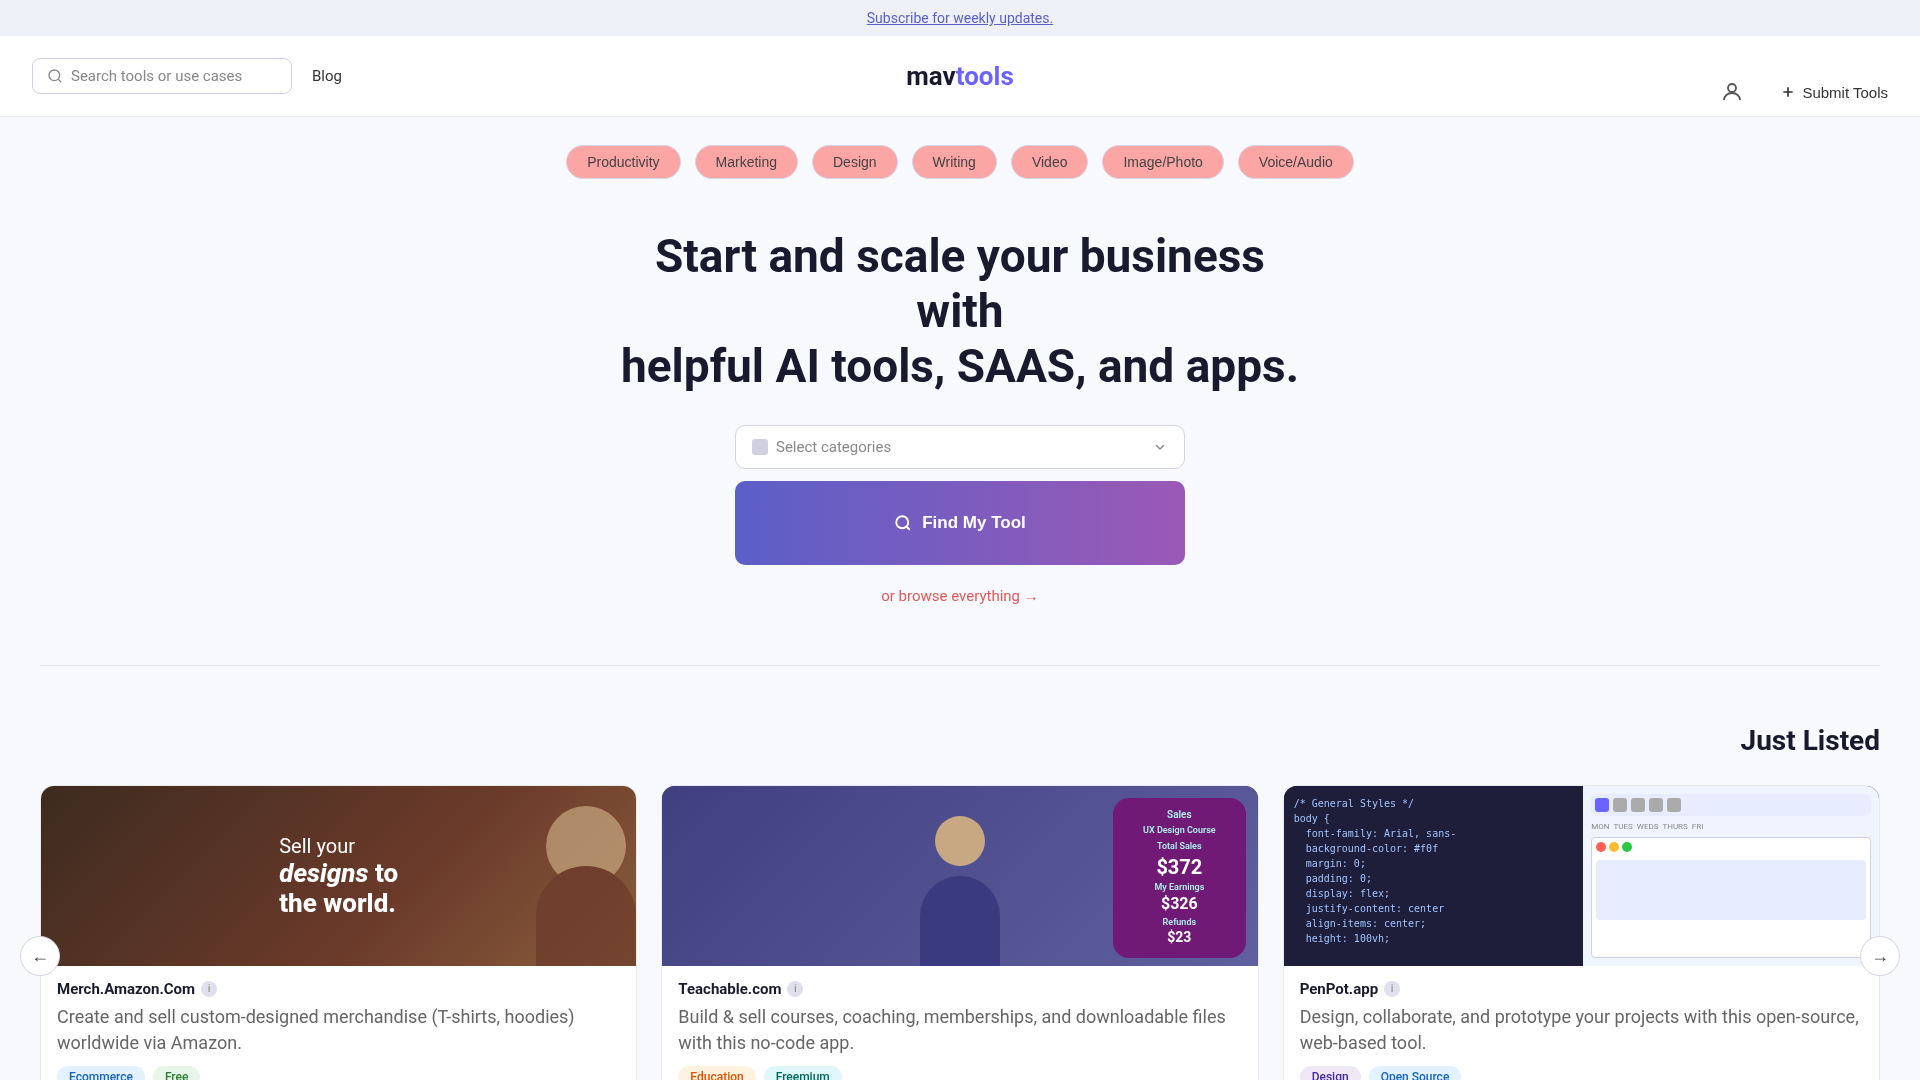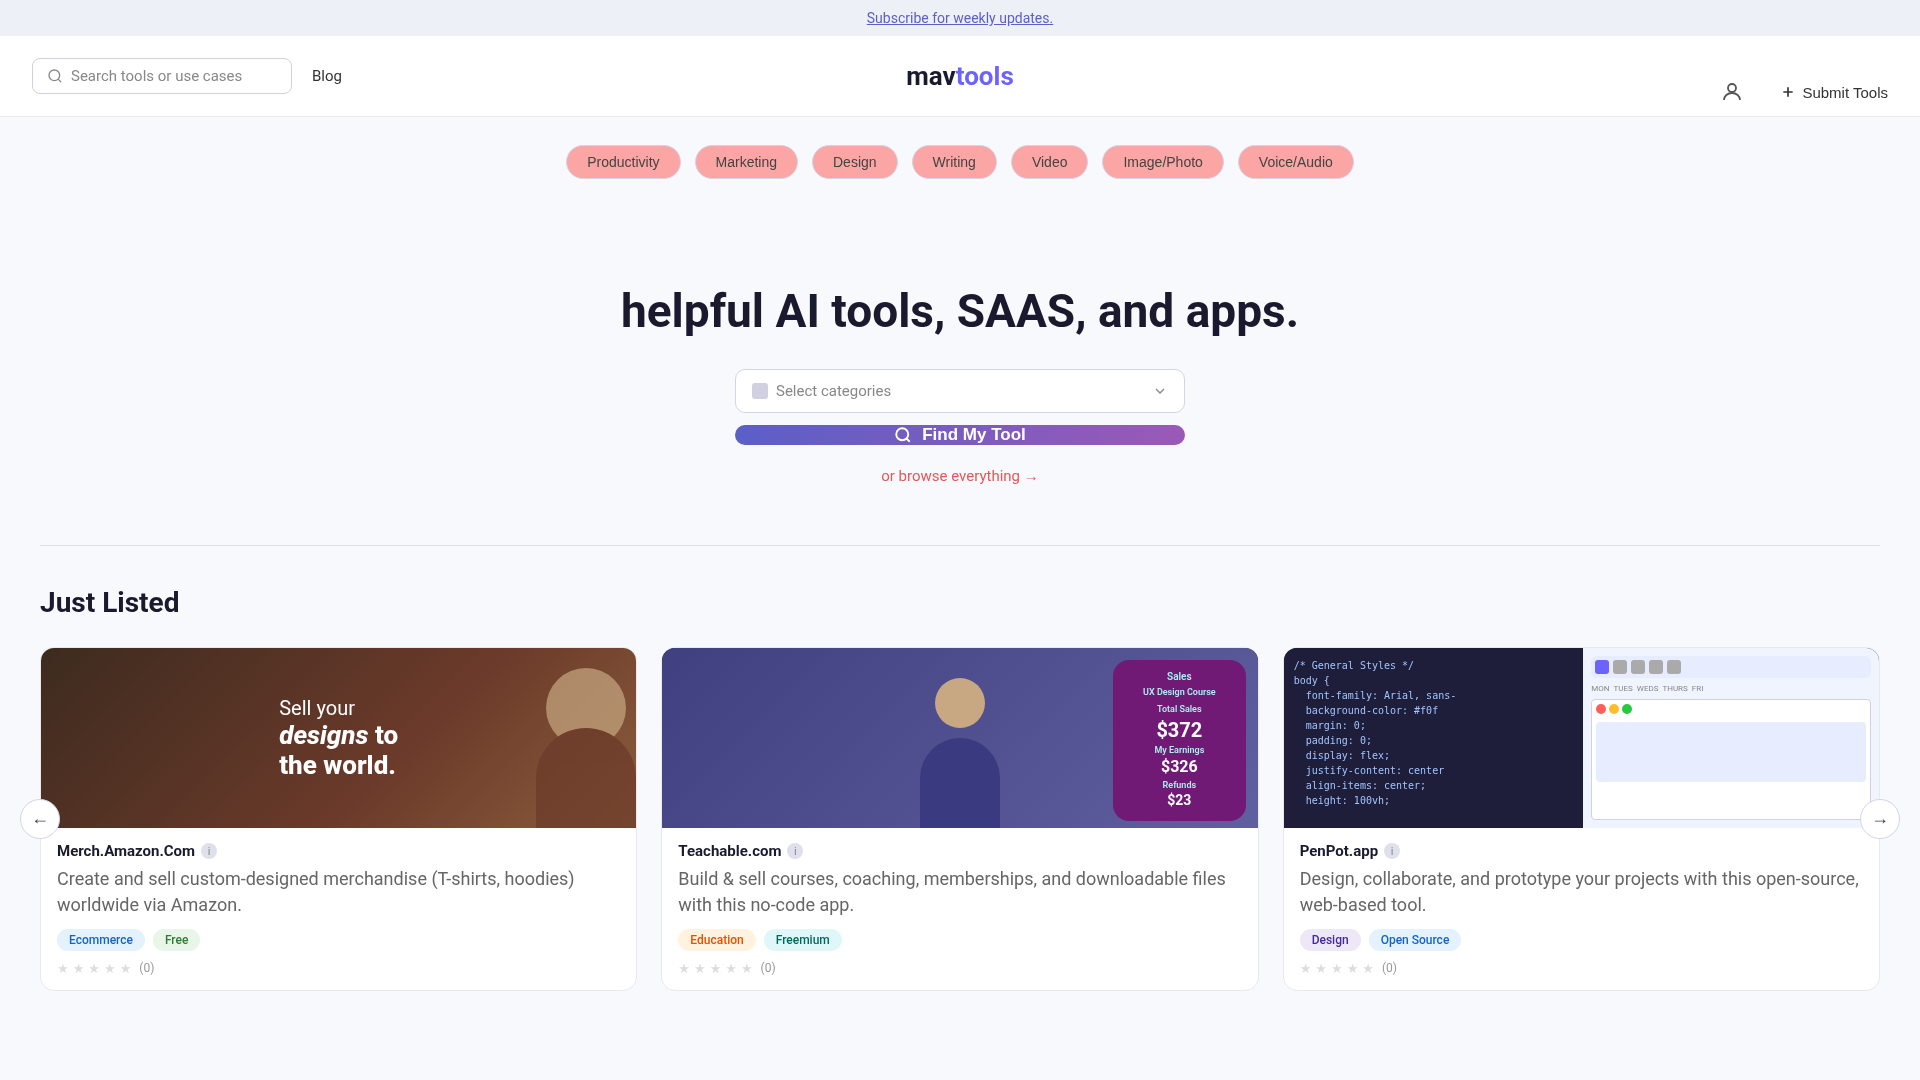--- a/index.html
+++ b/index.html
@@ -77,38 +77,38 @@
     .select-categories {
       width: 100%; border: 1.5px solid #d4d4e8; border-radius: 10px;
       padding: 12px 16px; font-size: 15px; color: #888;
       background: #fff; display: flex; align-items: center;
       justify-content: space-between; cursor: pointer; margin-bottom: 12px;
     }
     .select-categories-inner { display: flex; align-items: center; gap: 8px; }
     .select-icon { width: 16px; height: 16px; background: #d0d0e0; border-radius: 3px; }
 
     .find-btn {
-      width: 100%; padding: 0; border-radius: 10px;
+      width: 100%; padding: 32px; border-radius: 10px;
       background: linear-gradient(90deg, #5b5fc7 0%, #9b59b6 100%);
       color: #fff; font-size: 17px; font-weight: 600;
       border: none; cursor: pointer; display: flex;
       align-items: center; justify-content: center; gap: 10px;
     }
 
     .browse-link {
       display: block; text-align: center; margin-top: 22px;
       font-size: 15px; color: #e05a5a; text-decoration: none; cursor: pointer;
     }
 
     
     .divider { border: none; border-top: 1px solid #e0e0ec; margin: 40px 40px 0; }
 
     
     .just-listed { padding: 40px 40px 60px; }
-    .just-listed h2 { text-align: left; font-size: 28px; font-weight: 700; margin-bottom: 28px; }
+    .just-listed h2 { text-align: right; font-size: 28px; font-weight: 700; margin-bottom: 28px; margin-top: 18px; }
 
     .cards-row {
       display: flex; gap: 24px; align-items: stretch;
       position: relative;
     }
     .carousel-btn {
       position: absolute; top: 50%; transform: translateY(-50%);
       background: #fff; border: 1.5px solid #d4d4e8; border-radius: 50%;
       width: 40px; height: 40px; display: flex; align-items: center; justify-content: center;
       cursor: pointer; z-index: 10; font-size: 18px; color: #444;
@@ -254,21 +254,21 @@
   <button class="pill">Marketing</button>
   <button class="pill">Design</button>
   <button class="pill">Writing</button>
   <button class="pill">Video</button>
   <button class="pill">Image/Photo</button>
   <button class="pill">Voice/Audio</button>
 </div>
 
 <section class="hero">
   <h1>
-    <br>
+    <span>Start and scale your business with</span><br>
     <span>helpful AI tools, SAAS, and apps.</span>
   </h1>
 
   <div class="find-tool-form">
     <div class="select-categories">
       <div class="select-categories-inner">
         <div class="select-icon"></div>
         <span>Select categories</span>
       </div>
       <svg width="16" height="16" viewBox="0 0 24 24" fill="none" stroke="#888" stroke-width="2">

